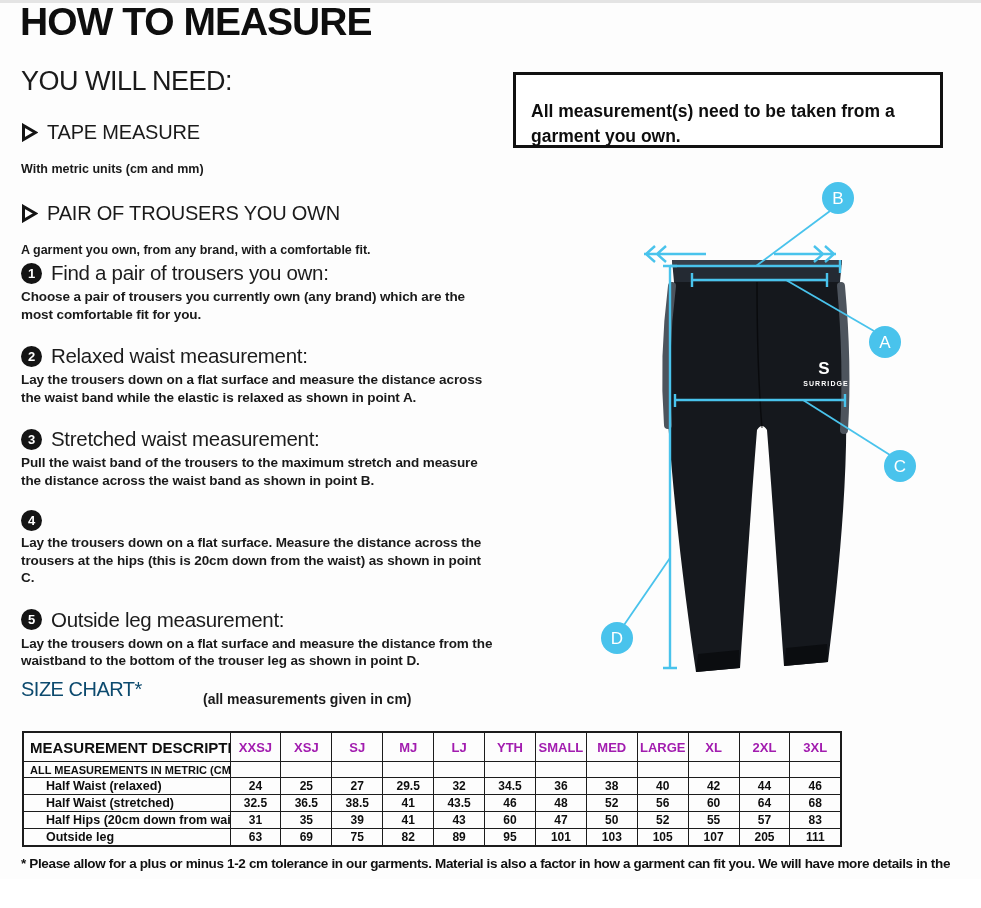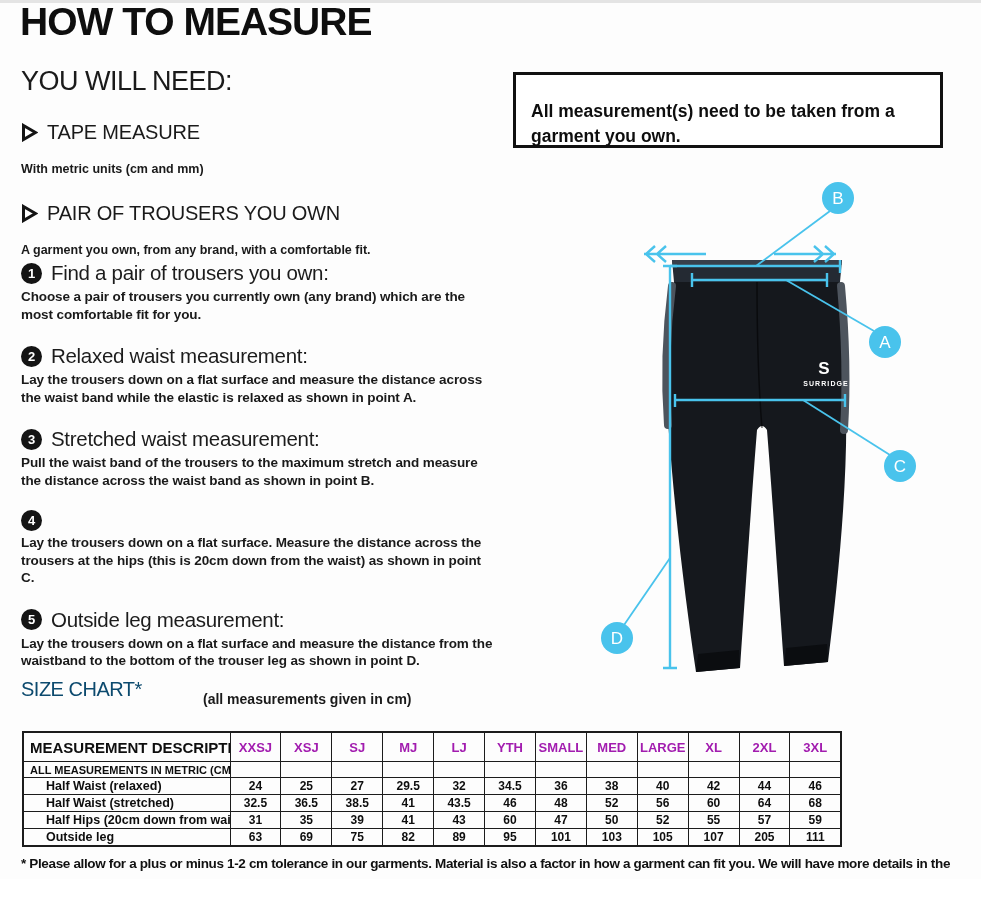--- a/index.html
+++ b/index.html
@@ -253,21 +253,21 @@
           <td class="val-td">35</td>
           <td class="val-td">39</td>
           <td class="val-td">41</td>
           <td class="val-td">43</td>
           <td class="val-td">60</td>
           <td class="val-td">47</td>
           <td class="val-td">50</td>
           <td class="val-td">52</td>
           <td class="val-td">55</td>
           <td class="val-td">57</td>
-          <td class="val-td">59</td>
+          <td class="val-td">83</td>
         </tr>
         <tr>
           <td class="label-td">Outside leg</td>
           <td class="val-td">63</td>
           <td class="val-td">69</td>
           <td class="val-td">75</td>
           <td class="val-td">82</td>
           <td class="val-td">89</td>
           <td class="val-td">95</td>
           <td class="val-td">101</td>

